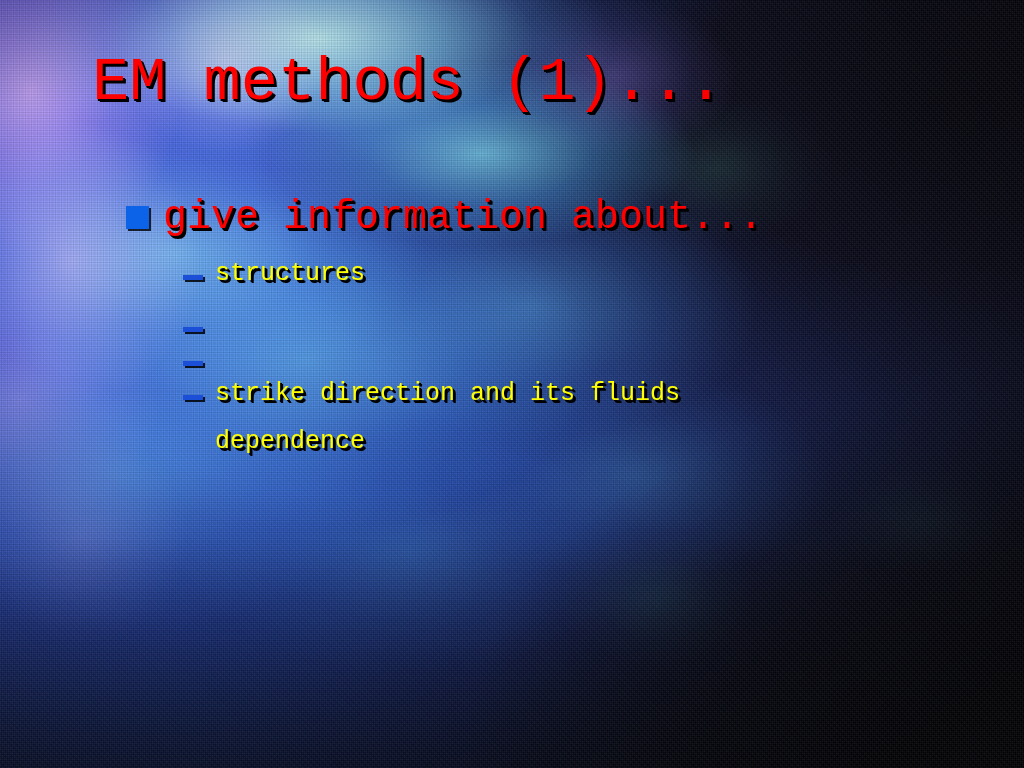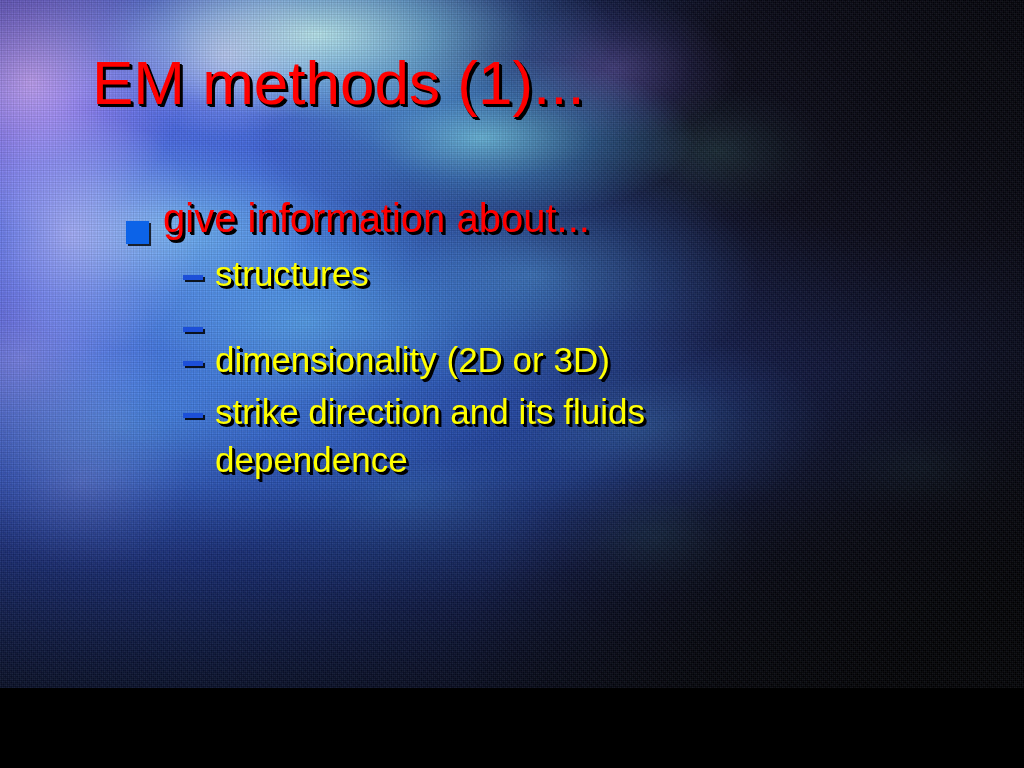--- a/index.html
+++ b/index.html
@@ -8,23 +8,23 @@
     padding: 0;
     width: 1024px;
     height: 768px;
     overflow: hidden;
     background: #000;
   }
 
   #slide {
     position: relative;
     width: 1024px;
-    height: 688px;
+    height: 768px;
     overflow: hidden;
-    font-family: Liberation Sans, sans-serif;
+    font-family: Liberation Mono, monospace;
   }
 
   
   .bg-base {
     position: absolute;
     inset: 0;
     background: #0a0a18;
   }
 
   
@@ -135,21 +135,21 @@
     position: absolute;
     left: 126px;
     top: 192px;
     width: 820px;
   }
 
   
   .bullet-l1 {
     position: relative;
     display: flex;
-    align-items: flex-end;
+    align-items: flex-start;
     margin: 0 0 6px 0;
   }
   .marker-square {
     flex: 0 0 auto;
     width: 23px;
     height: 23px;
     background: #0C63E8;
     margin-top: 14px;
     margin-right: 14px;
     box-shadow: 2px 2px 0 rgba(0,0,0,0.80);
@@ -179,21 +179,21 @@
   .marker-dash {
     flex: 0 0 auto;
     width: 20px;
     height: 5px;
     background: #1C4FD8;
     margin-top: 25px;
     margin-right: 12px;
     box-shadow: 2px 2px 0 rgba(0,0,0,0.85);
   }
   .bullet-l2-text {
-    font-size: 35px;
+    font-size: 25px;
     line-height: 48px;
     color: #FFFF00;
     text-shadow:
       2px 2px 0 #000,
       3px 3px 0 #000;
     max-width: 620px;
   }
 </style>
 </head>
 <body>
@@ -226,21 +226,20 @@
           <span class="marker-dash"></span>
           <span class="bullet-l2-text">structures</span>
         </li>
 
         <li class="bullet-l2">
           <span class="marker-dash"></span>
         </li>
 
         <li class="bullet-l2">
           <span class="marker-dash"></span>
-          <span class="bullet-l2-text">dimensionality (2D or 3D)</span>
         </li>
 
         <li class="bullet-l2">
           <span class="marker-dash"></span>
           <span class="bullet-l2-text">strike direction and its fluids dependence</span>
         </li>
 
       </ul>
     </div>
   </div>

